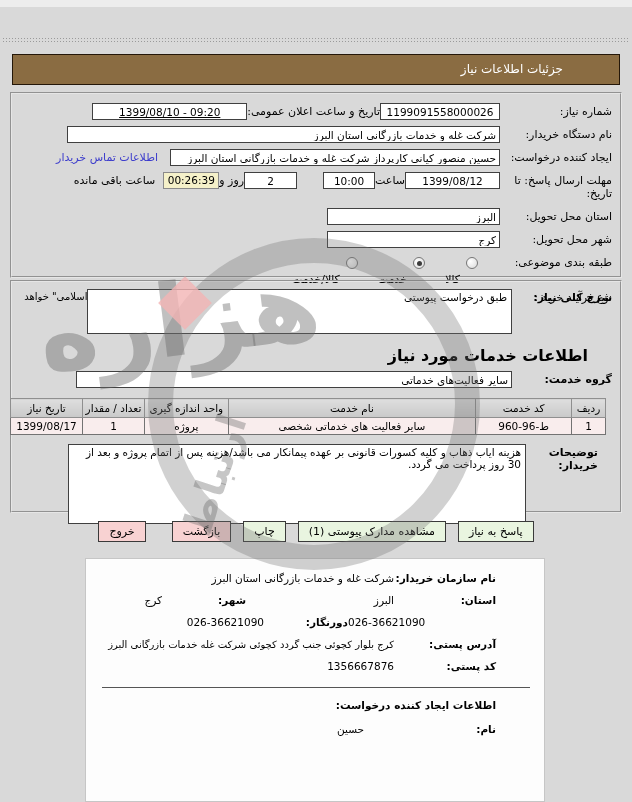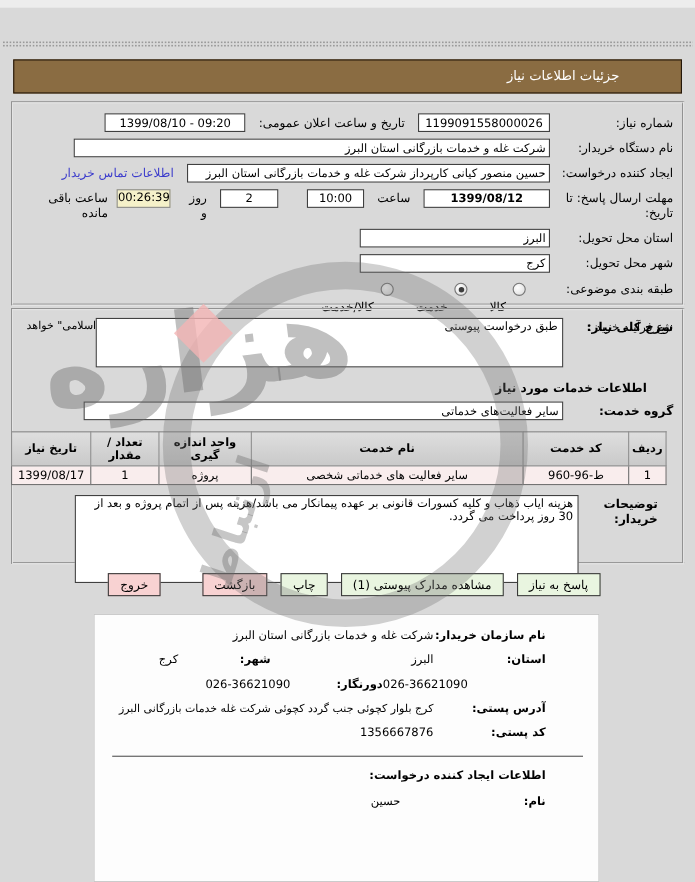--- a/index.html
+++ b/index.html
@@ -22,52 +22,52 @@
     background:var(--brown);border:1px solid #241709;color:#fff;
     font-size:12px;line-height:29px;padding-right:56px;}
   .panel{position:absolute;left:10px;right:10px;border:2px groove #e6e6e6;}
   .fields-panel{top:92px;height:186px;padding:9px 8px 0 6px;}
   .desc-panel{top:280px;height:233px;padding:7px 8px 0 6px;}
   .frow{display:flex;align-items:flex-start;margin-bottom:6px;min-height:17px;}
   .flabel{width:112px;flex:none;padding-top:2px;}
   .inp{border:1px solid #404040;background:#fff;height:17px;font:inherit;
     font-size:10.5px;padding:0 3px;direction:rtl;}
   .center{text-align:center;} .ltr{direction:ltr;}
-  .w120{width:120px;} .w155{width:128px;} .w433{width:433px;} .w330{width:330px;}
-  .w115{width:115px;font-weight:bold;} .w60{width:52px;} .w53{width:53px;} .w173{width:173px;}
-  .lbl-inline{padding-top:2px;margin:0 12px;}
+  .w120{width:120px;} .w155{width:155px;text-decoration:underline;} .w433{width:433px;} .w330{width:330px;}
+  .w115{width:95px;} .w60{width:52px;} .w53{width:53px;} .w173{width:173px;}
+  .lbl-inline{padding-top:2px;margin:0 0;}
   .countdown{width:56px;height:17px;background:var(--countdown-bg);
     border:1px solid #8a8a8a;text-align:center;direction:ltr;
     font-size:10.5px;line-height:15px;margin-left:6px;}
   .link{color:var(--link);margin-right:12px;padding-top:2px;cursor:pointer;}
   .radio{width:12px;height:12px;flex:none;border-radius:50%;border:1px solid #777;
     background:radial-gradient(circle at 35% 35%,#fff,#d9d9d9);margin-top:3px;}
   .radio.sel::after{content:"";display:block;width:5px;height:5px;margin:2.5px;
     border-radius:50%;background:#3c3c3c;}
   .opt-label{margin:19px 6px 0 20px;}
   .checkbox{width:12px;height:12px;flex:none;border:1px solid #707070;
     border-bottom-color:#fff;border-left-color:#fff;background:#fbfbfb;margin-top:3px;}
   .fine{font-size:10px;margin:2px 6px 0 0;}
   .b{font-weight:bold;}
   .ta{border:1px solid #404040;background:#fff;font:inherit;font-size:10.5px;
     padding:1px 4px;resize:none;direction:rtl;display:block;}
   .ta-desc{width:425px;height:45px;}
   .ta-notes{width:458px;height:80px;}
-  .sec-heading{font-weight:bold;padding:6px 24px 0 0;font-size:11px;}
+  .sec-heading{font-weight:bold;padding:6px 24px 0 0;font-size:16px;}
   .svc-table{border-collapse:collapse;width:596px;margin:10px 6px 0 auto;font-size:10.5px;}
   .svc-table th{background:linear-gradient(#dedede,var(--table-head));
-    border:1px solid #8f8f8f;font-weight:bold;padding:3px 2px;}
+    border:1px solid #8f8f8f;font-weight:normal;padding:3px 2px;}
   .svc-table td{background:var(--row-pink);border:1px solid #737373;
     text-align:center;padding:2px;}
   .buttons-row{position:absolute;top:521px;left:0;right:0;display:flex;
     justify-content:center;gap:12px;}
   .btn{border:1px solid #3a3a3a;height:21px;font:inherit;font-size:11px;
     padding:1px 10px;cursor:pointer;}
   .btn.green{background:var(--green-btn);}
-  .btn.pink{background:var(--pink-btn);margin-left:12px;}
+  .btn.pink{background:var(--pink-btn);}
   .btn.exit{margin-right:14px;}
   .contact-card{position:absolute;top:558px;left:85px;width:460px;height:244px;
     background:#fdfdfd;border:1px solid #c6c6c6;}
   .contact-title{margin:7px;height:26px;background:var(--brown);color:#fff;
     font-weight:bold;font-size:11px;line-height:26px;padding-right:12px;}
   .crow{display:flex;padding:0 48px 0 20px;margin-top:9px;font-size:10.5px;line-height:13px;}
   .clabel{font-weight:bold;width:102px;flex:none;}
   .cval1{width:148px;flex:none;}
   .clabel2{font-weight:bold;width:84px;flex:none;}
   .sep-line{border:0;border-top:1px solid #555;margin:14px 14px 0 16px;}

